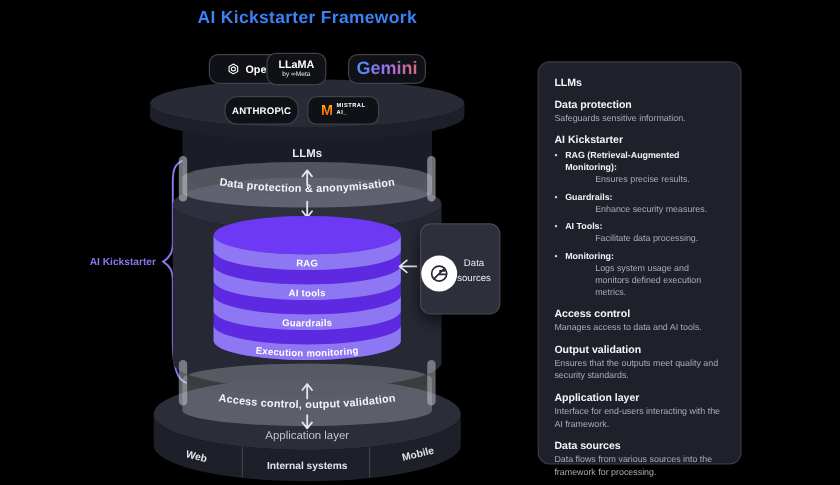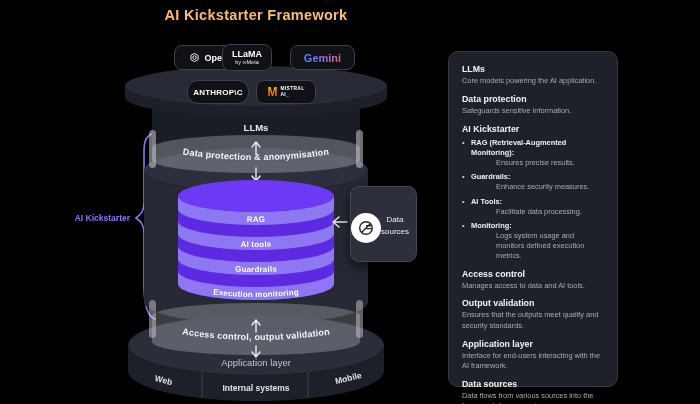--- a/index.html
+++ b/index.html
@@ -1,31 +1,31 @@
 <!DOCTYPE html>
 <html><head>
 <meta charset="utf-8">
 <style>
   html,body{margin:0;padding:0;background:#000;}
   .stage{position:relative;width:700px;height:404px;background:#000;overflow:hidden;
          font-family:"Liberation Sans",sans-serif;}
-  .title{position:absolute;left:0;top:7px;width:512px;text-align:center;color:#fdba74;
+  .title{position:absolute;left:0;top:7px;width:512px;text-align:center;color:#3b82f6;
          font-size:14.5px;font-weight:bold;letter-spacing:.3px;}
   svg.diagram{position:absolute;left:0;top:0;}
 
   
   .chip{position:absolute;background:#0f1116;border:1.5px solid #3f414b;border-radius:8px;
         display:flex;align-items:center;justify-content:center;gap:4px;color:#fff;
         box-sizing:border-box;}
   .chip-openai{left:151px;top:45px;width:78px;height:25px;font-size:9px;font-weight:bold;margin-left:23px;}
   .chip-llama{left:222px;top:44px;width:50px;height:27px;flex-direction:column;gap:0;line-height:1;}
   .llama-main{font-size:9px;font-weight:bold;}
   .llama-sub{font-size:5.5px;color:#e8eaf2;margin-top:1px;}
   .chip-gemini{left:290px;top:45px;width:65px;height:25px;}
-  .gemini-txt{font-size:11px;font-weight:bold;
+  .gemini-txt{font-size:15px;font-weight:bold;
         background:linear-gradient(90deg,#4e8df7,#9b72e8,#d96678);
         -webkit-background-clip:text;background-clip:text;color:transparent;}
   .chip-anthropic{left:187px;top:80px;width:62px;height:24px;font-size:8px;font-weight:bold;letter-spacing:.2px;border-radius:11px;}
   .chip-mistral{left:256px;top:80px;width:60px;height:24px;gap:3px;}
   .mistral-m{font-size:12px;font-weight:900;
         background:linear-gradient(180deg,#ffd800,#ff8205,#fa500f);
         -webkit-background-clip:text;background-clip:text;color:transparent;}
   .mistral-col{display:flex;flex-direction:column;line-height:1.15;}
   .mistral-col span{font-size:4.8px;font-weight:bold;letter-spacing:.4px;}
 
@@ -189,21 +189,20 @@
     </div>
     <div class="ds-label">
       <div>Data</div>
       <div>sources</div>
     </div>
   </div>
 
   <aside class="panel">
     <section>
       <h3>LLMs</h3>
-      <p>Core models powering the AI application.</p>
     </section>
     <section>
       <h3>Data protection</h3>
       <p>Safeguards sensitive information.</p>
     </section>
     <section>
       <h3>AI Kickstarter</h3>
       <ul>
         <li>
           <span class="term">RAG (Retrieval-Augmented Monitoring):</span>

